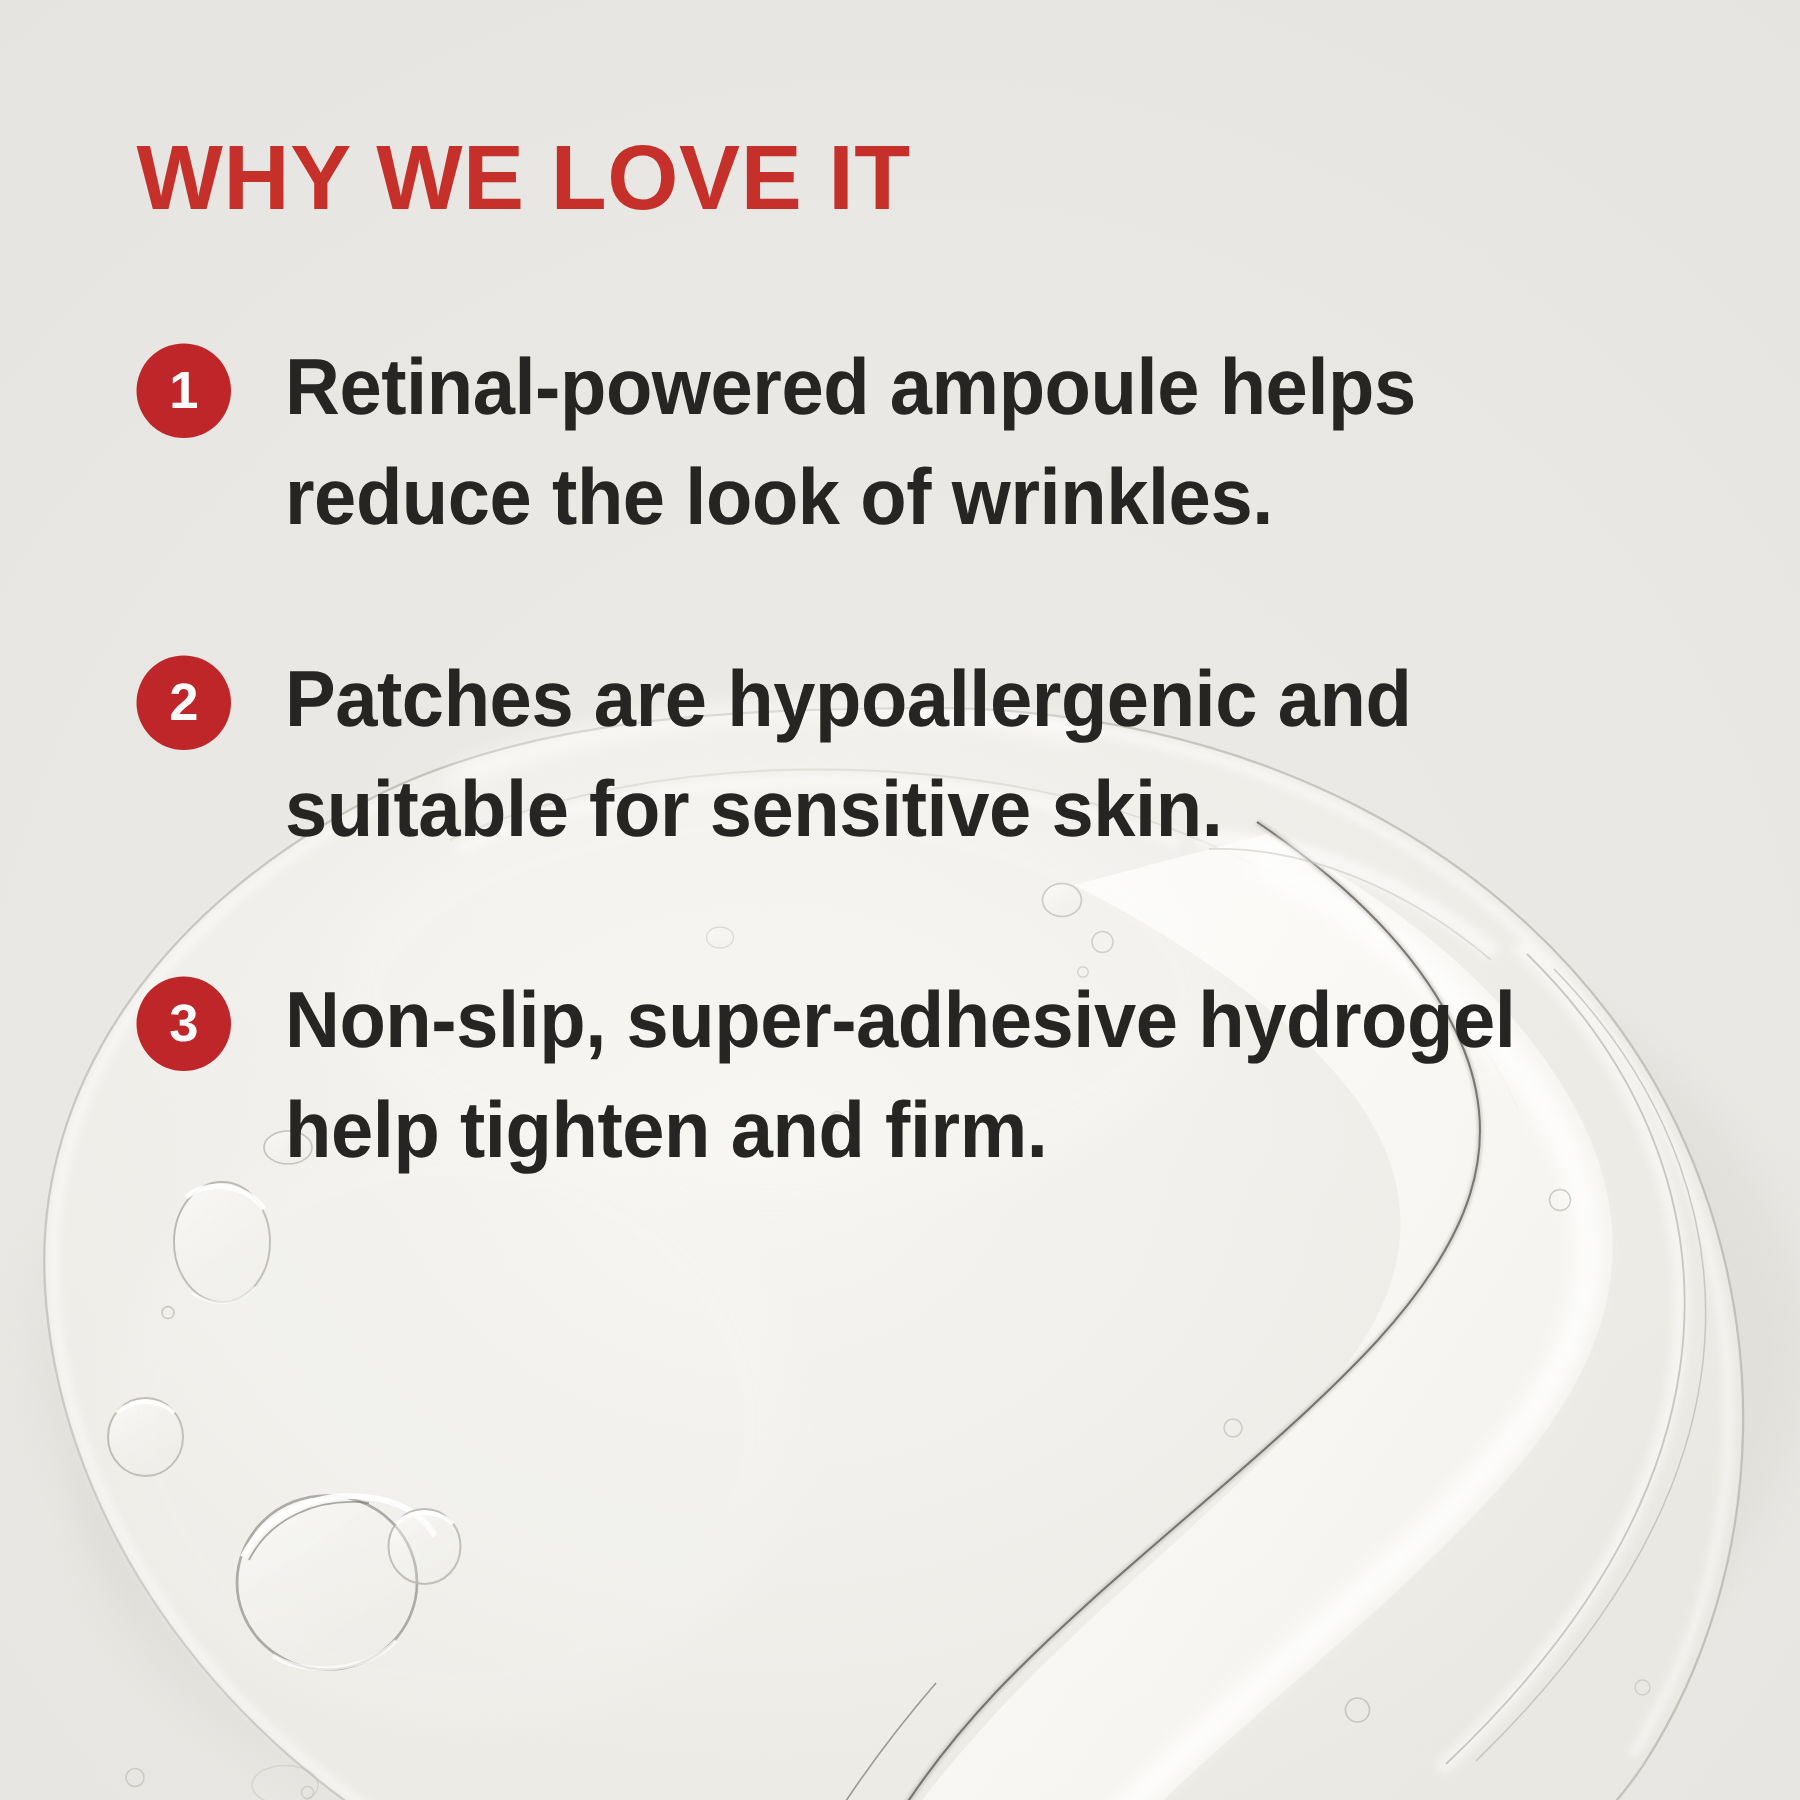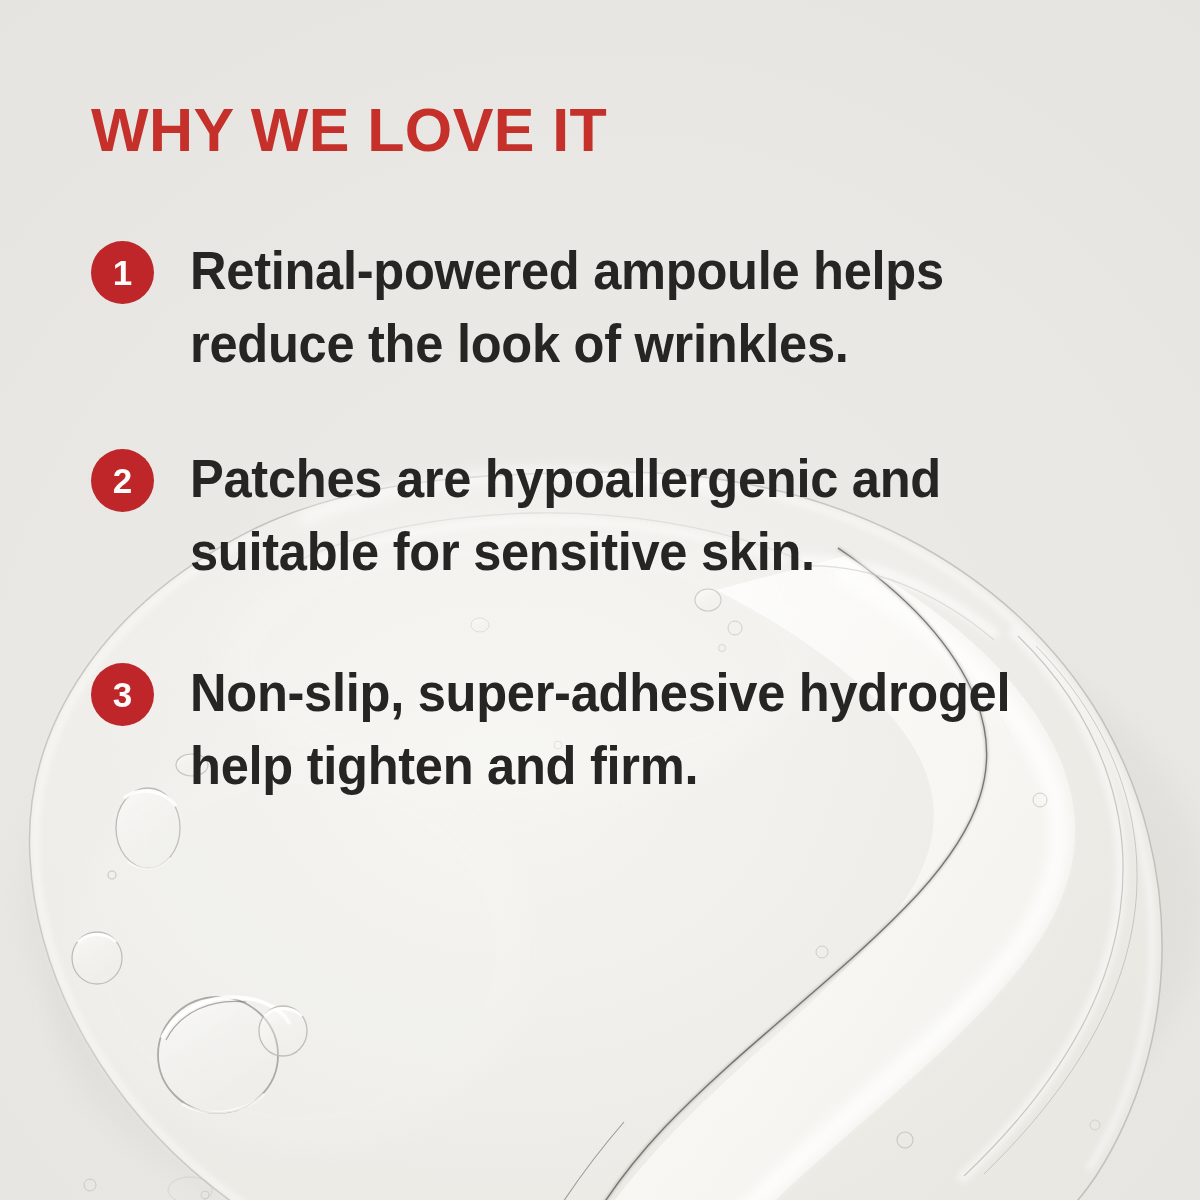--- a/index.html
+++ b/index.html
@@ -25,21 +25,20 @@
     width:1200px; height:1200px;
     z-index:0;
     pointer-events:none;
   }
 
   
   #content {
     position:absolute;
     inset:0;
     z-index:5;
-    margin-top:12px;
   }
 
   #headline {
     position:absolute;
     left:91px; top:88px;
     font-size:61px;
     font-weight:bold;
     letter-spacing:0.4px;
     line-height:1;
     color:#c5302a;

